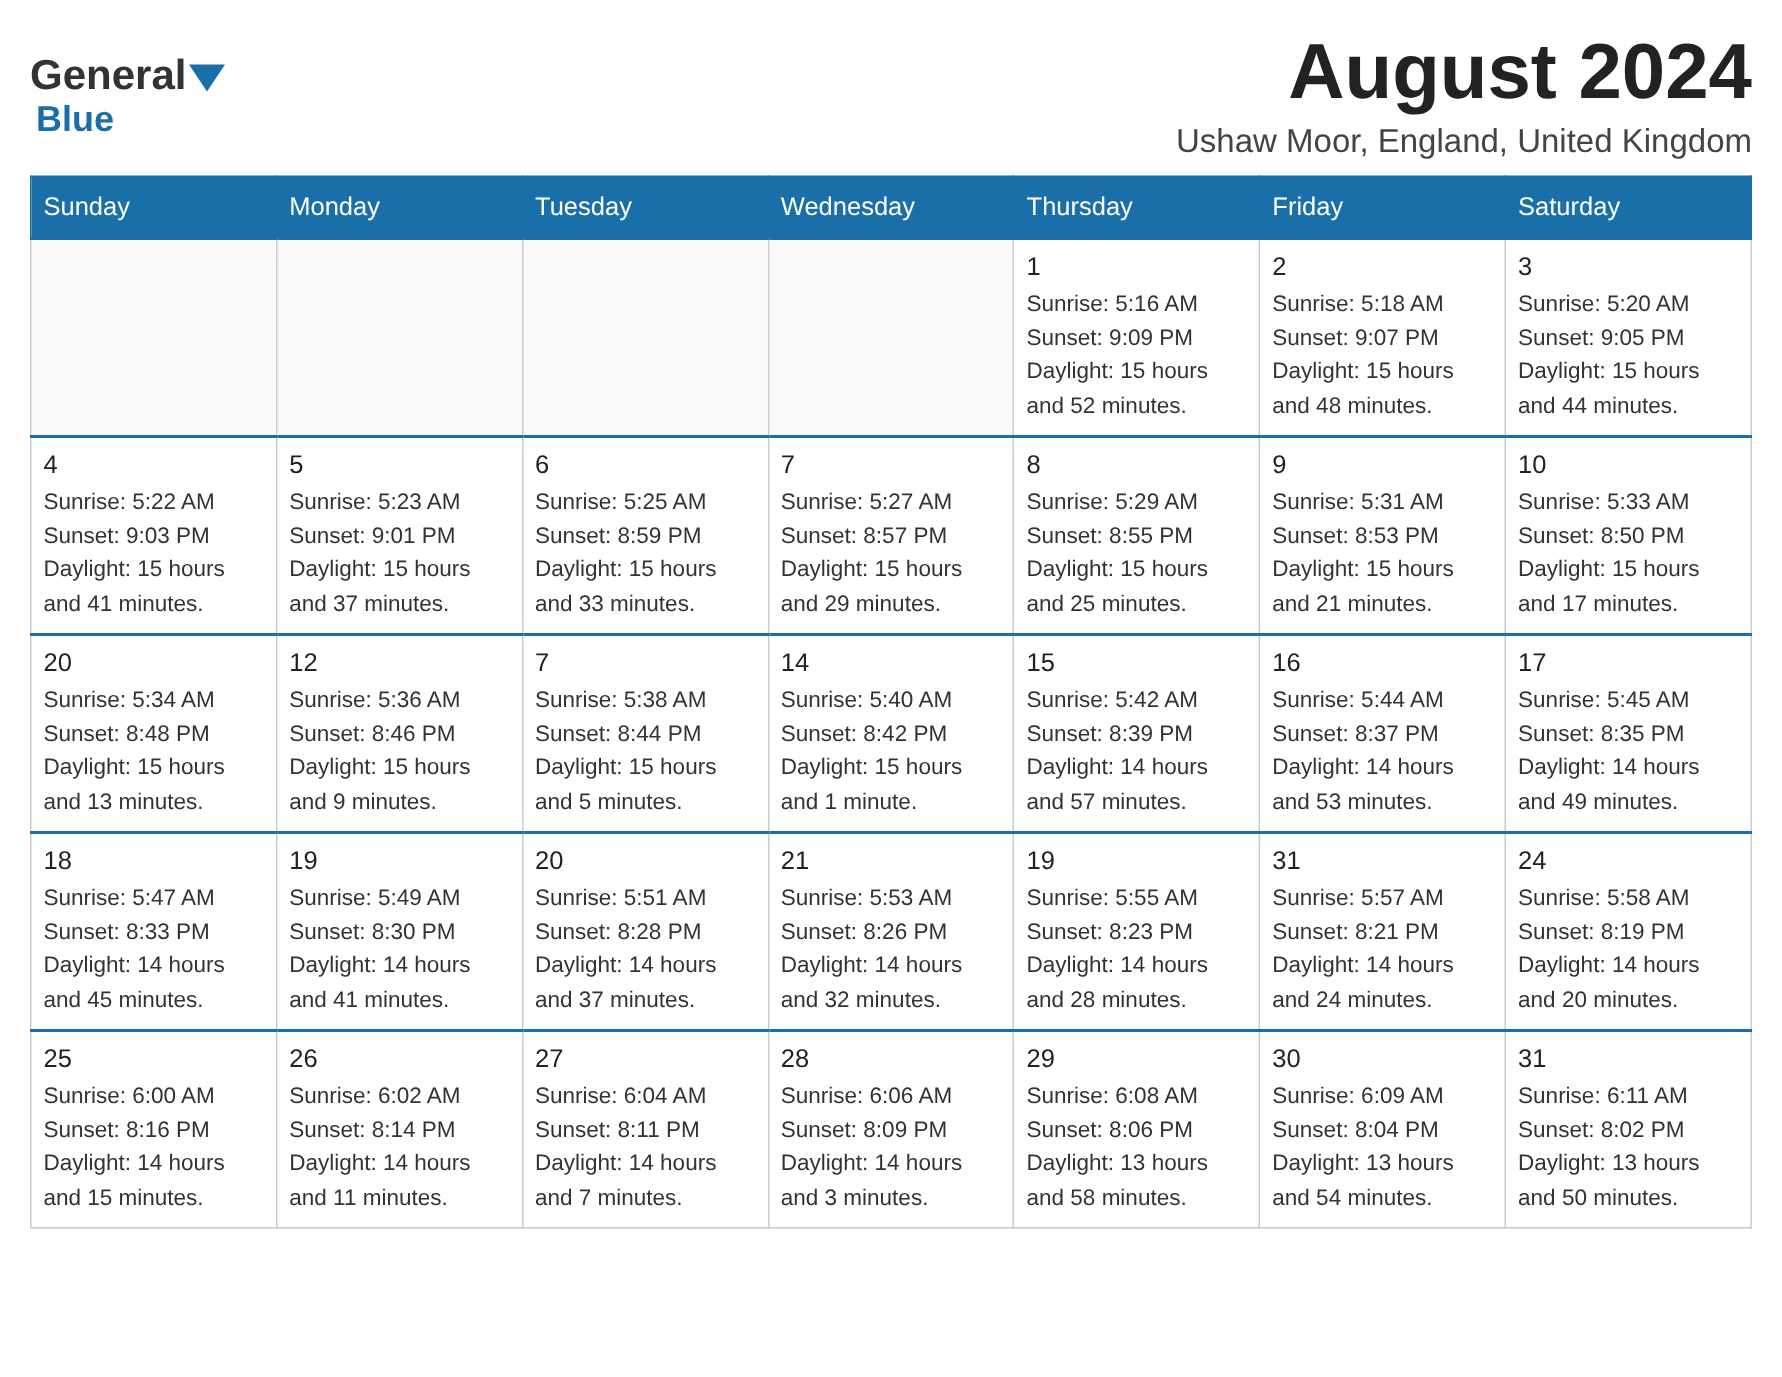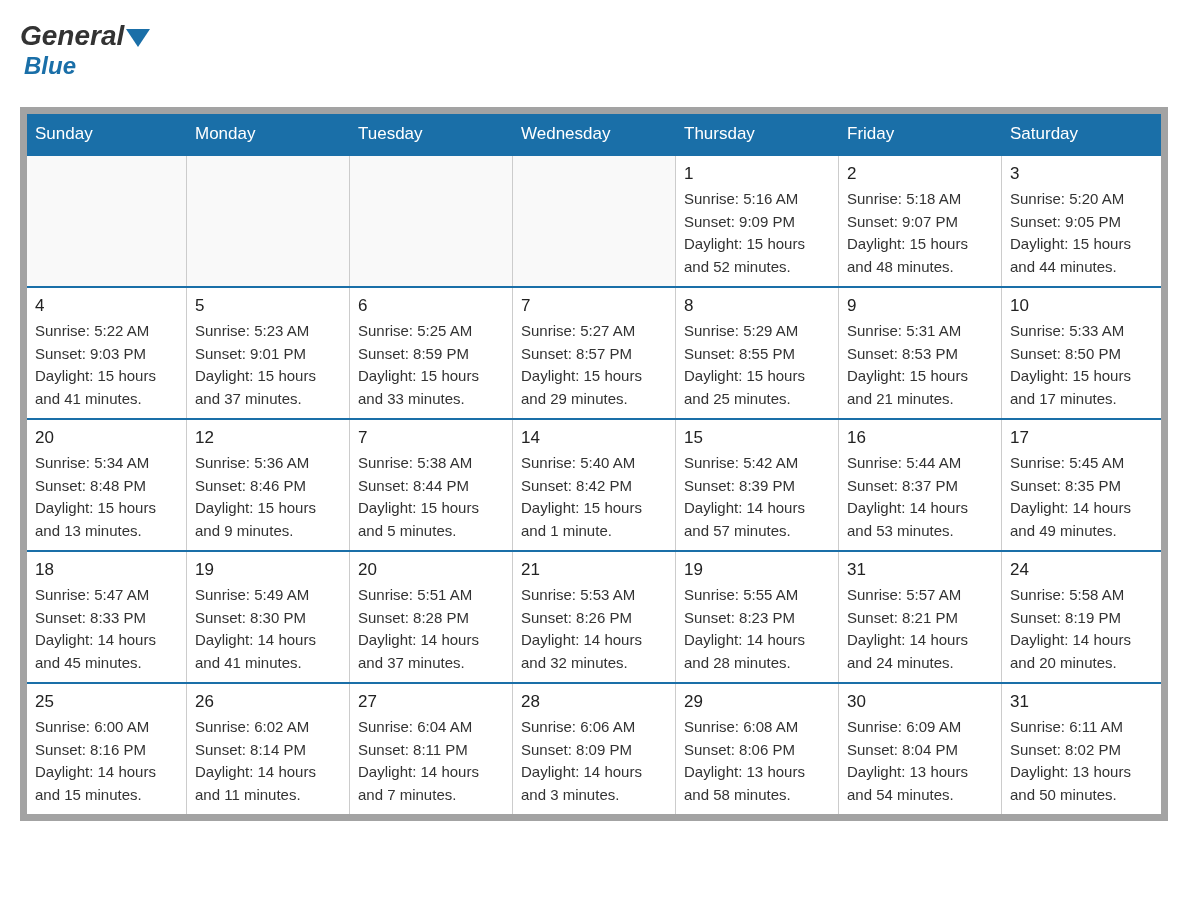--- a/index.html
+++ b/index.html
@@ -7,22 +7,21 @@
       font-family: Arial, sans-serif;
       background: #fff;
       padding: 20px;
       width: 1188px;
       min-height: 918px;
     }
     .header {
       display: flex;
       justify-content: space-between;
       align-items: center;
-      margin-bottom: 27px;
-      font-style: italic;
+      margin-bottom: 10px;
     }
     .logo {
       display: flex;
       flex-direction: column;
     }
     .logo-text {
       display: flex;
       align-items: center;
       font-size: 28px;
       font-weight: bold;
@@ -57,21 +56,21 @@
       line-height: 1.1;
     }
     .location {
       font-size: 22px;
       color: #444;
       margin-top: 4px;
     }
     .calendar {
       width: 100%;
       border-collapse: collapse;
-      border: 7px solid #a3a3a3;
+      border: 1px solid #a3a3a3;
     }
     .calendar th {
       background-color: #1a6fa8;
       color: #fff;
       padding: 10px 8px;
       text-align: left;
       font-size: 17px;
       font-weight: normal;
       border: 1px solid #1a6fa8;
     }
@@ -103,20 +102,24 @@
 </head>
 <body>
 
 <div class="header">
   <div class="logo">
     <div class="logo-text">
       <span class="logo-general">General</span>
       <div class="logo-triangle"></div>
     </div>
     <div class="logo-sub">Blue</div>
+  </div>
+  <div class="title-section">
+    <div class="month-title">August 2024</div>
+    <div class="location">Ushaw Moor, England, United Kingdom</div>
   </div>
 </div>
 
 <table class="calendar">
   <thead>
     <tr>
       <th>Sunday</th>
       <th>Monday</th>
       <th>Tuesday</th>
       <th>Wednesday</th>

